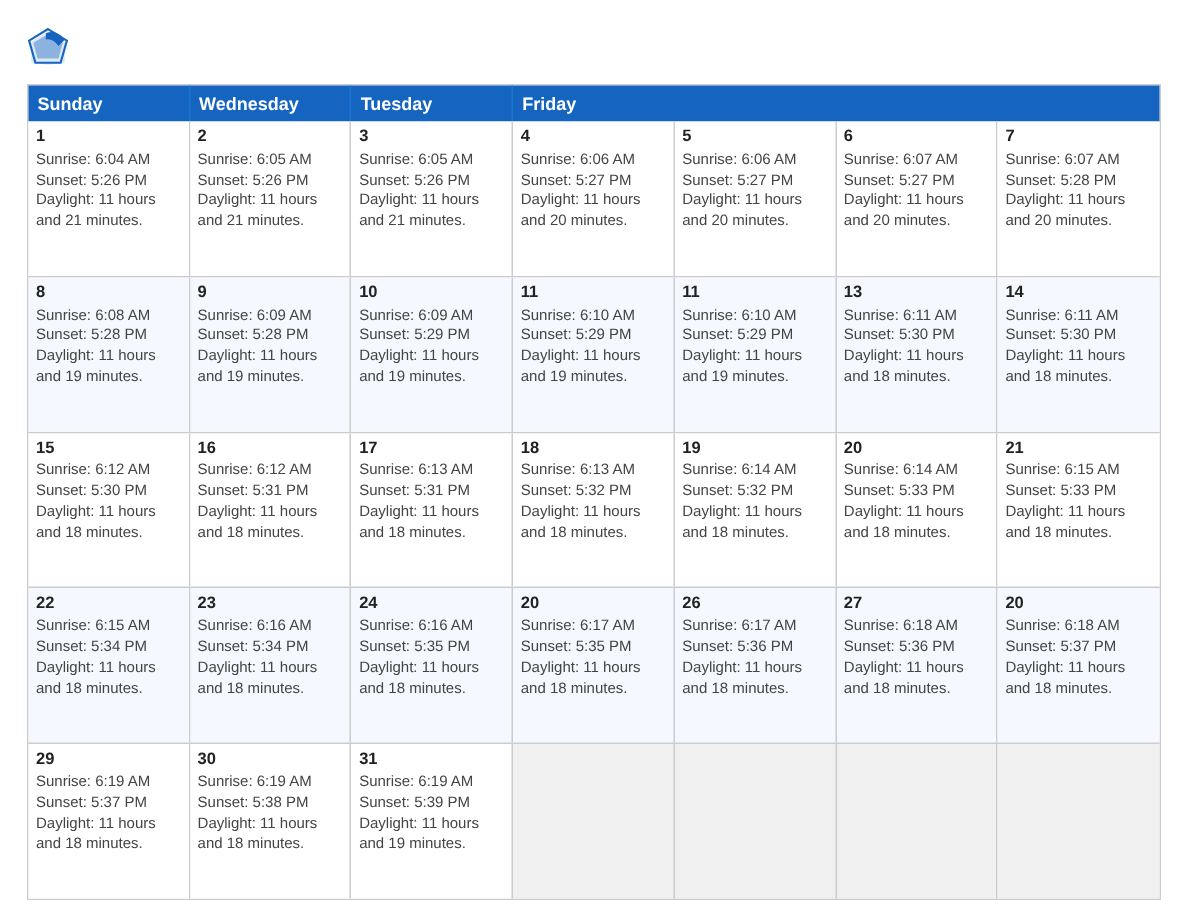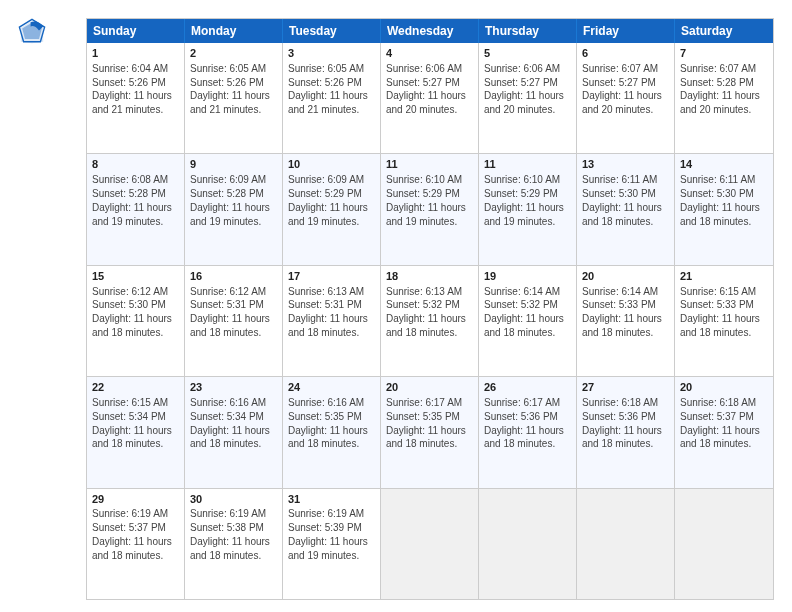--- a/index.html
+++ b/index.html
@@ -8,22 +8,21 @@
       background: #fff;
       width: 792px;
       height: 612px;
       overflow: hidden;
     }
     .page {
       width: 792px;
       height: 612px;
       padding: 18px 18px 12px 18px;
       display: flex;
-      flex-direction: row;
-      gap: 36px;
+      flex-direction: column;
     }
     .header {
       display: flex;
       justify-content: space-between;
       align-items: flex-start;
       margin-bottom: 10px;
     }
     .logo {
       display: flex;
       align-items: center;
@@ -129,26 +128,23 @@
     </div>
     <div class="title-block">
       <div class="month-title"></div>
       <div class="location"></div>
     </div>
   </div>
 
   <div class="calendar">
     <div class="cal-header" id="cal-header">
         <div class="cal-header-cell">Sunday</div>
-        <div class="cal-header-cell">Monday</div>
+        <div class="cal-header-cell">Wednesday</div>
         <div class="cal-header-cell">Tuesday</div>
-        <div class="cal-header-cell">Wednesday</div>
-        <div class="cal-header-cell">Thursday</div>
         <div class="cal-header-cell">Friday</div>
-        <div class="cal-header-cell">Saturday</div>
       </div>
     <div class="cal-body" id="cal-body">
         <div class="cal-row">
           <div class="cal-cell"><span class="day-num">1</span><span class="cell-text">Sunrise: 6:04 AM<br>Sunset: 5:26 PM<br>Daylight: 11 hours and 21 minutes.</span></div>
           <div class="cal-cell"><span class="day-num">2</span><span class="cell-text">Sunrise: 6:05 AM<br>Sunset: 5:26 PM<br>Daylight: 11 hours and 21 minutes.</span></div>
           <div class="cal-cell"><span class="day-num">3</span><span class="cell-text">Sunrise: 6:05 AM<br>Sunset: 5:26 PM<br>Daylight: 11 hours and 21 minutes.</span></div>
           <div class="cal-cell"><span class="day-num">4</span><span class="cell-text">Sunrise: 6:06 AM<br>Sunset: 5:27 PM<br>Daylight: 11 hours and 20 minutes.</span></div>
           <div class="cal-cell"><span class="day-num">5</span><span class="cell-text">Sunrise: 6:06 AM<br>Sunset: 5:27 PM<br>Daylight: 11 hours and 20 minutes.</span></div>
           <div class="cal-cell"><span class="day-num">6</span><span class="cell-text">Sunrise: 6:07 AM<br>Sunset: 5:27 PM<br>Daylight: 11 hours and 20 minutes.</span></div>
           <div class="cal-cell"><span class="day-num">7</span><span class="cell-text">Sunrise: 6:07 AM<br>Sunset: 5:28 PM<br>Daylight: 11 hours and 20 minutes.</span></div>

